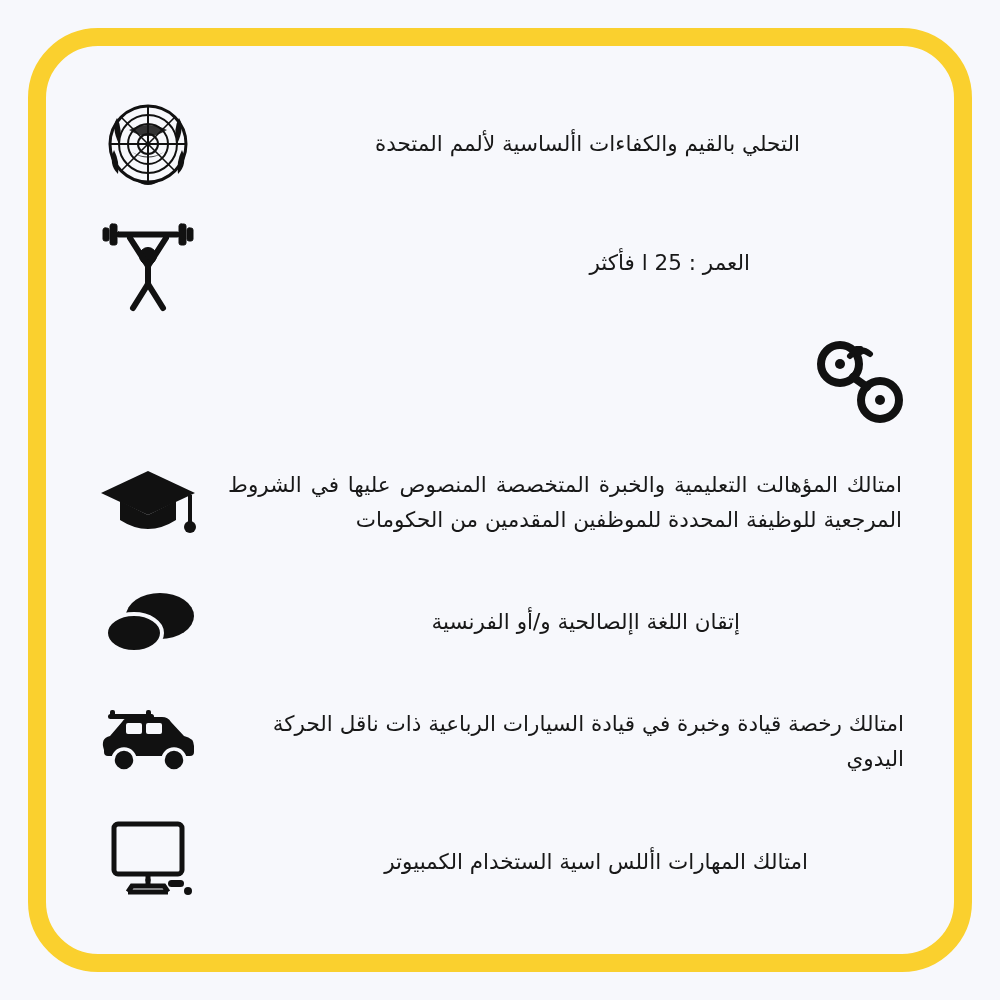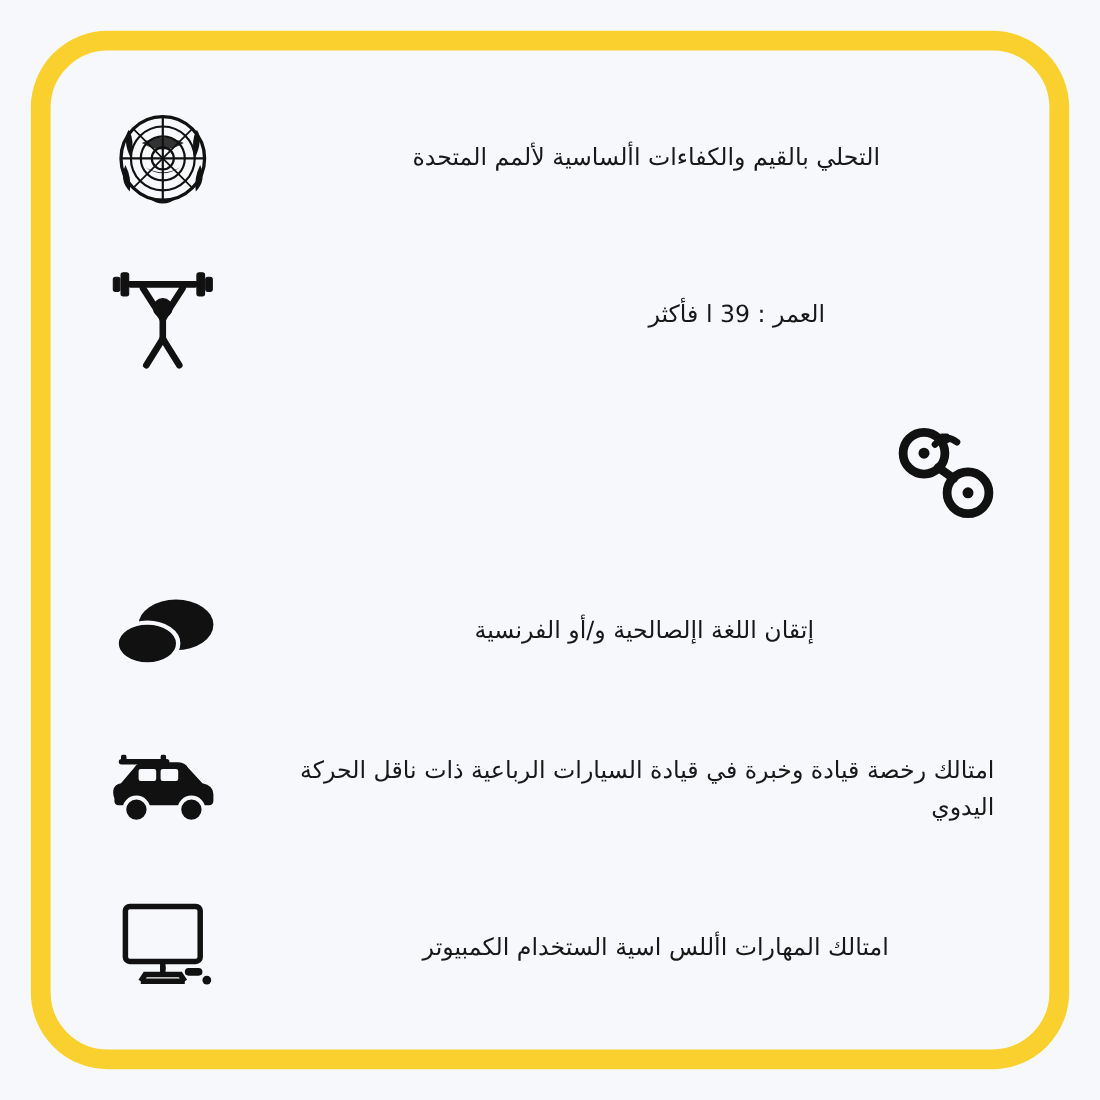--- a/index.html
+++ b/index.html
@@ -100,21 +100,21 @@
             <path d="M78 44 q8 -16 2 -26 q-6 10 -2 26 Z" fill="#111111"></path>
             <path d="M15 50 q-6 14 4 24 q2 -12 -4 -24 Z" fill="#111111"></path>
             <path d="M83 50 q6 14 -4 24 q-2 -12 4 -24 Z" fill="#111111"></path>
             <path d="M36 80 q13 6 26 0 q-13 10 -26 0 Z" fill="#111111"></path>
           </g>
         </svg>
       </div>
     </div>
 
     <div class="row r2">
-      <div class="text-cell">العمر : 39 ا فأكثر</div>
+      <div class="text-cell">العمر : 25 ا فأكثر</div>
       <div class="icon-cell">
         <svg width="96" height="96" viewBox="0 0 96 96" aria-hidden="true">
           <g stroke="#111111" fill="#111111" stroke-linecap="round">
             <rect x="16" y="16" width="64" height="5" rx="2.5"></rect>
             <rect x="10" y="8" width="7" height="21" rx="2"></rect>
             <rect x="3" y="12" width="6" height="13" rx="2"></rect>
             <rect x="79" y="8" width="7" height="21" rx="2"></rect>
             <rect x="87" y="12" width="6" height="13" rx="2"></rect>
             <circle cx="48" cy="40" r="8.5"></circle>
             <path d="M48 49 L48 70" stroke-width="6" fill="none"></path>
@@ -138,20 +138,33 @@
           </g>
           <g fill="#111111">
             <circle cx="30" cy="26" r="5"></circle>
             <circle cx="70" cy="62" r="5"></circle>
             <rect x="44" y="8" width="9" height="9" rx="2"></rect>
           </g>
         </svg>
       </div>
     </div>
 
+    <div class="row r4">
+      <div class="text-cell">امتالك المؤهالت التعليمية والخبرة المتخصصة المنصوص عليها في الشروط المرجعية للوظيفة المحددة للموظفين المقدمين من الحكومات</div>
+      <div class="icon-cell">
+        <svg width="100" height="80" viewBox="0 0 100 80" aria-hidden="true">
+          <g fill="#111111">
+            <path d="M50 8 L97 30 L50 52 L3 30 Z"></path>
+            <path d="M22 38 L22 57 q28 18 56 0 L78 38 L50 52 Z"></path>
+            <path d="M92 32 L92 60" stroke="#111111" stroke-width="4" fill="none"></path>
+            <circle cx="92" cy="64" r="6"></circle>
+          </g>
+        </svg>
+      </div>
+    </div>
 
     <div class="row r5">
       <div class="text-cell">إتقان اللغة اإلصالحية و/أو الفرنسية</div>
       <div class="icon-cell">
         <svg width="100" height="74" viewBox="0 0 100 74" aria-hidden="true">
           <g fill="#111111">
             <ellipse cx="62" cy="30" rx="34" ry="23"></ellipse>
             <path d="M44 46 q-10 16 -26 18 q14 -10 12 -22 Z"></path>
             <ellipse cx="36" cy="47" rx="28" ry="19" fill="#111111" stroke="#f7f8fc" stroke-width="4"></ellipse>
           </g>

